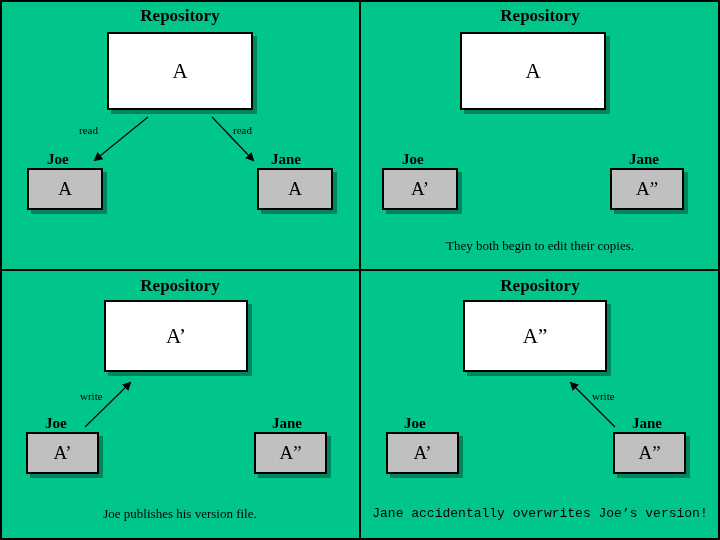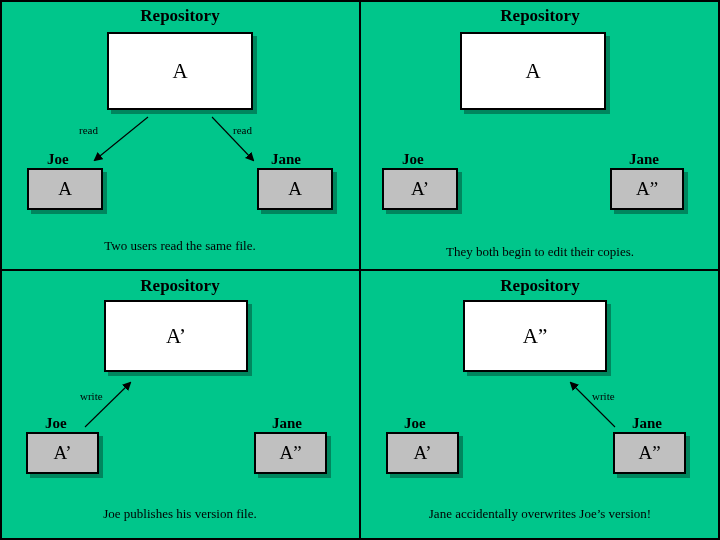--- a/index.html
+++ b/index.html
@@ -141,41 +141,40 @@
     <div class="user-label" style="left:47px; top:151px;">Joe</div>
     <div class="user-box" style="left:27px; top:168px; width:76px; height:42px;">
       <span>A</span>
     </div>
 
     <div class="user-label" style="left:271px; top:151px;">Jane</div>
     <div class="user-box" style="left:257px; top:168px; width:76px; height:42px;">
       <span>A</span>
     </div>
 
-    <div class="caption" style="top:238px;">Two users read the same file.</div>
   </div>
 
   <div class="panel p2">
     <div class="panel-title">Repository</div>
 
     <div class="repo-box" style="left:100px; top:32px; width:146px; height:78px;">
       <span>A</span>
     </div>
 
     <div class="user-label" style="left:42px; top:151px;">Joe</div>
     <div class="user-box" style="left:22px; top:168px; width:76px; height:42px;">
       <span>A’</span>
     </div>
 
     <div class="user-label" style="left:269px; top:151px;">Jane</div>
     <div class="user-box" style="left:250px; top:168px; width:74px; height:42px;">
       <span>A”</span>
     </div>
 
-    <div class="caption" style="top:238px;margin-top:6px;">They both begin to edit their copies.</div>
+    <div class="caption" style="top:238px;">They both begin to edit their copies.</div>
   </div>
 
   <div class="panel p3">
     <div class="panel-title">Repository</div>
 
     <div class="repo-box" style="left:104px; top:30px; width:144px; height:72px;">
       <span>A’</span>
     </div>
 
     <svg class="arrows" viewBox="0 0 360 270">
@@ -223,21 +222,21 @@
     <div class="user-label" style="left:44px; top:145px;">Joe</div>
     <div class="user-box" style="left:26px; top:162px; width:73px; height:42px;">
       <span>A’</span>
     </div>
 
     <div class="user-label" style="left:272px; top:145px;">Jane</div>
     <div class="user-box" style="left:253px; top:162px; width:73px; height:42px;">
       <span>A”</span>
     </div>
 
-    <div class="caption" style="top:236px;">Jane accidentally overwrites Joe’s version!</div>
+    <div class="caption" style="top:236px;font-family:Liberation Mono, monospace;">Jane accidentally overwrites Joe’s version!</div>
   </div>
 
   <div class="frame-top"></div>
   <div class="frame-bottom"></div>
   <div class="frame-left"></div>
   <div class="frame-right"></div>
   <div class="divider-v"></div>
   <div class="divider-h"></div>
 
 </div>

